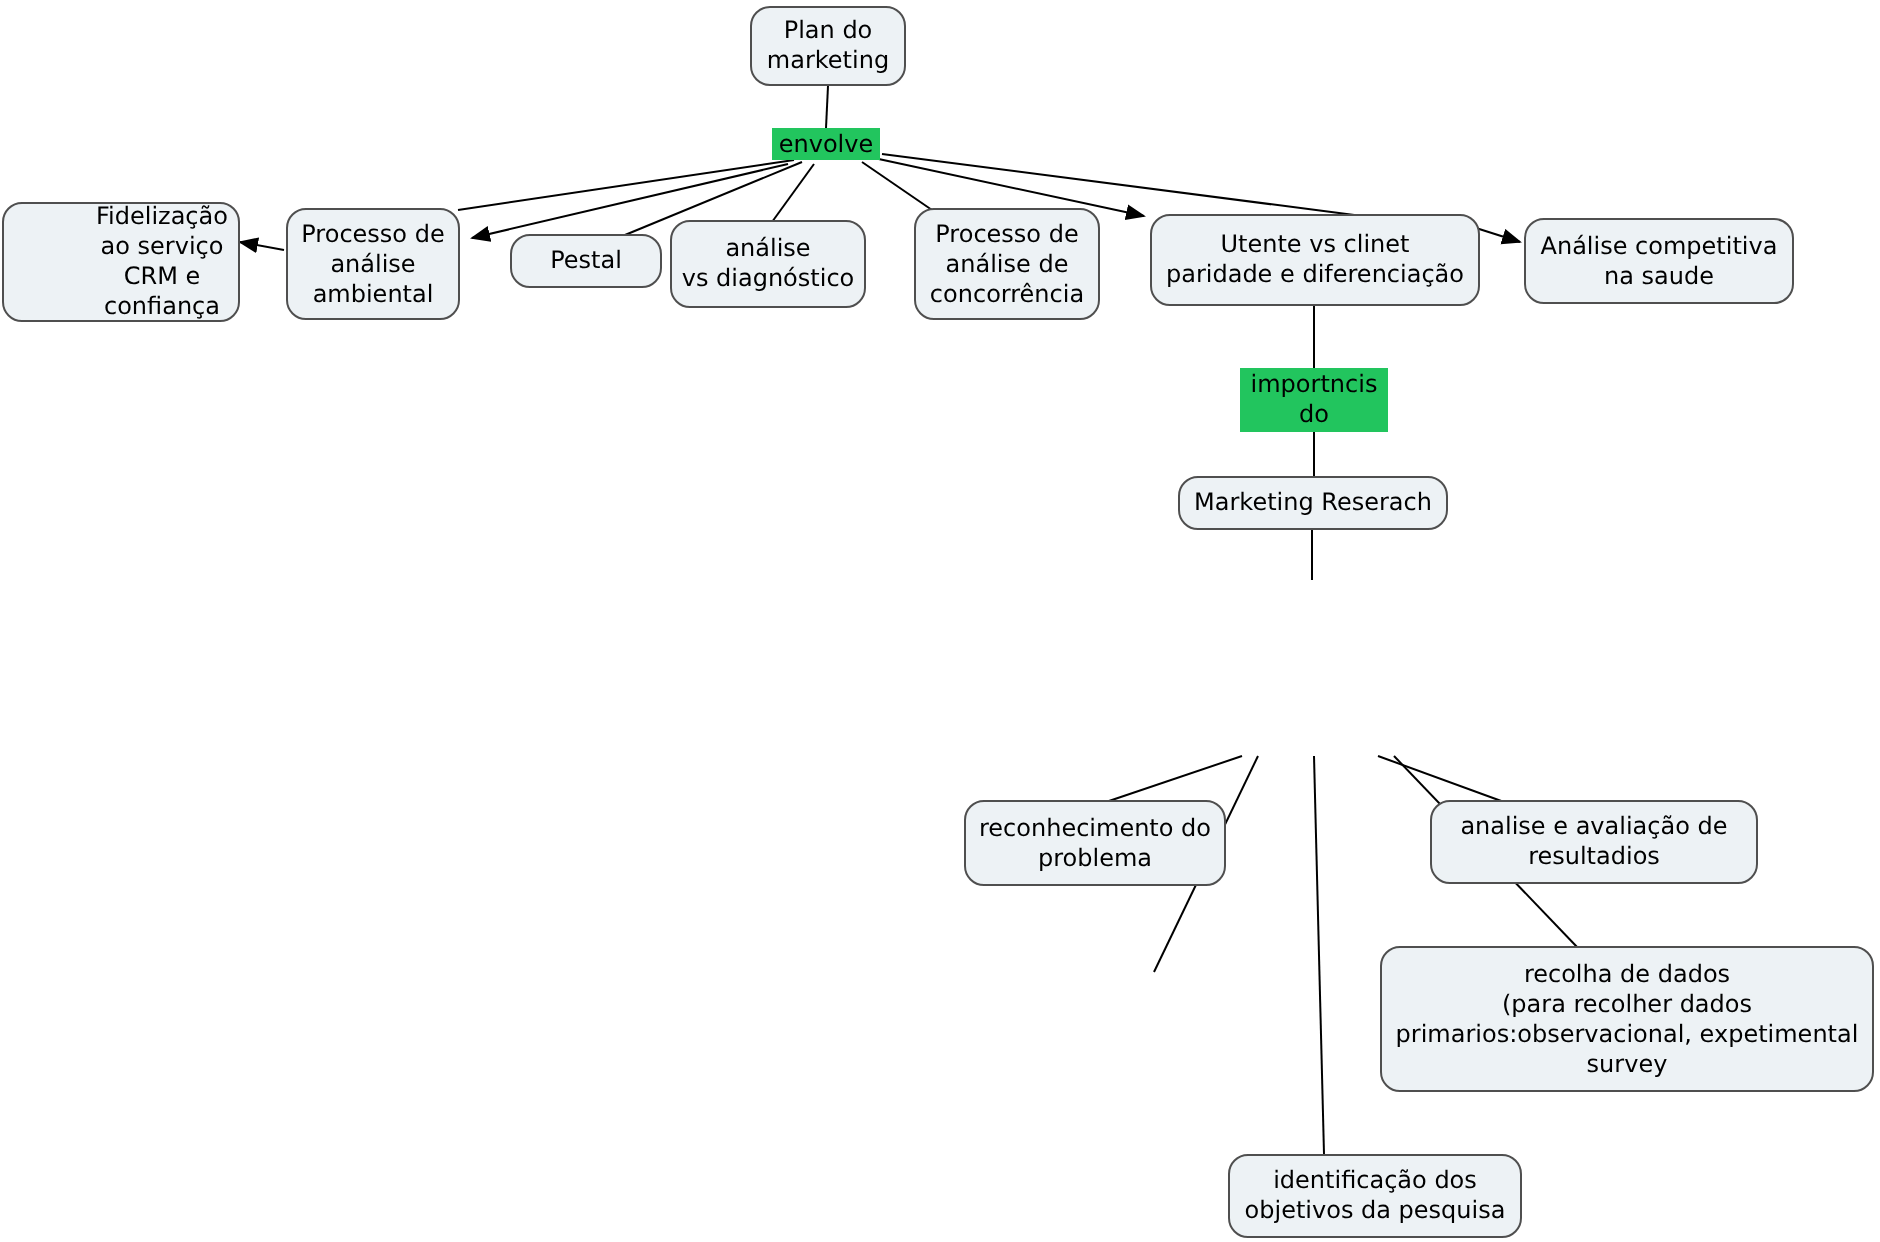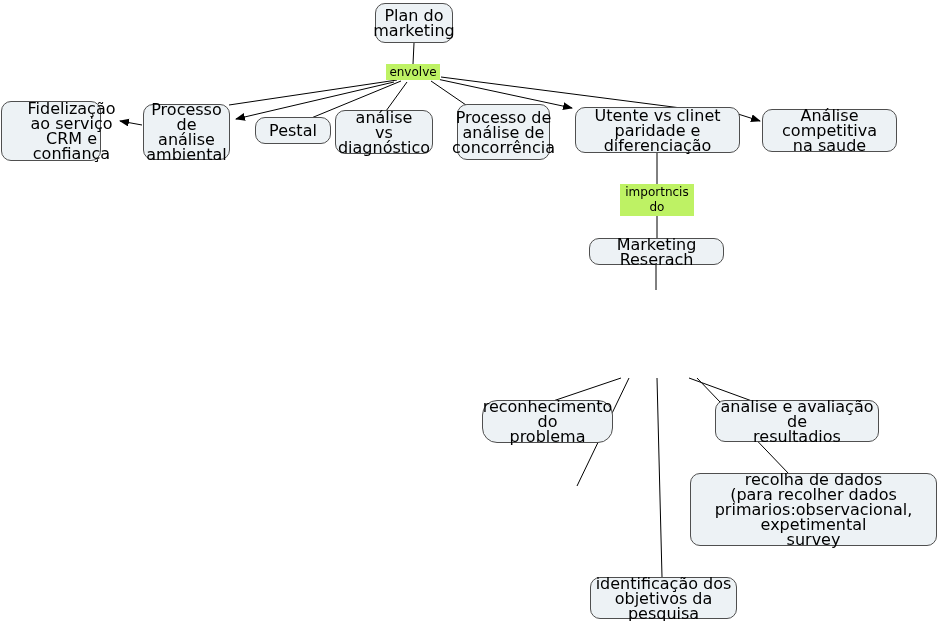--- a/index.html
+++ b/index.html
@@ -24,29 +24,29 @@
     position: absolute;
     box-sizing: border-box;
     background: var(--node-fill, #edf2f5);
     border: 1px solid var(--node-border, #4f4f4f);
     border-radius: 10px;
     display: flex;
     align-items: center;
     justify-content: center;
     text-align: center;
     white-space: pre-line;
-    font-size: 16px;
+    font-size: 12px;
     line-height: 15px;
     color: var(--text-color, #000000);
     padding: 2px 4px;
     cursor: default;
   }
   .link-label {
     position: absolute;
-    background: #bef264;
+    background: #22c55e;
     display: flex;
     align-items: center;
     justify-content: center;
     text-align: center;
     white-space: pre-line;
     font-size: 12px;
     line-height: 15px;
     color: var(--text-color, #000000);
     cursor: default;
   }
@@ -90,21 +90,21 @@
     <line x1="621" y1="378" x2="553" y2="401" stroke="#000" stroke-width="1"></line>
     <line x1="629" y1="378" x2="577" y2="486" stroke="#000" stroke-width="1"></line>
     <line x1="657" y1="378" x2="662" y2="577" stroke="#000" stroke-width="1"></line>
     <line x1="689" y1="378" x2="752" y2="401" stroke="#000" stroke-width="1"></line>
     <line x1="697" y1="378" x2="789" y2="474" stroke="#000" stroke-width="1"></line>
   </svg>
 
   <div class="node" style="left:375px; top:3px; width:78px; height:40px;">Plan do
 marketing</div>
 
-  <div class="node" style="left:1px; top:101px; width:100px; height:60px;padding-left:45px;">Fidelização
+  <div class="node" style="left:1px; top:101px; width:119px; height:60px;padding-left:45px;">Fidelização
 ao serviço
 CRM e confiança</div>
 
   <div class="node" style="left:143px; top:104px; width:87px; height:56px;">Processo de
 análise
 ambiental</div>
 
   <div class="node" style="left:255px; top:117px; width:76px; height:27px;">Pestal</div>
 
   <div class="node" style="left:335px; top:110px; width:98px; height:44px;">análise
@@ -115,33 +115,33 @@
 concorrência</div>
 
   <div class="node" style="left:575px; top:107px; width:165px; height:46px;">Utente vs clinet
 paridade e diferenciação</div>
 
   <div class="node" style="left:762px; top:109px; width:135px; height:43px;">Análise competitiva
 na saude</div>
 
   <div class="node" style="left:589px; top:238px; width:135px; height:27px;">Marketing Reserach</div>
 
-  <div class="node" style="left:482px; top:400px; width:131px; height:43px;border-radius:15px;">reconhecimento do
+  <div class="node" style="left:482px; top:400px; width:131px; height:43px;">reconhecimento do
 problema</div>
 
   <div class="node" style="left:715px; top:400px; width:164px; height:42px;">analise e avaliação de
 resultadios</div>
 
 
   <div class="node" style="left:690px; top:473px; width:247px; height:73px;">recolha de dados
 (para recolher dados
 primarios:observacional, expetimental
 survey</div>
 
-  <div class="node" style="left:590px; top:577px; width:147px; height:42px;">identificação dos
+  <div class="node" style="left:614px; top:577px; width:147px; height:42px;">identificação dos
 objetivos da pesquisa</div>
 
   <div class="link-label" style="left:386px; top:64px; width:54px; height:16px;">envolve</div>
 
   <div class="link-label" style="left:620px; top:184px; width:74px; height:32px;">importncis
 do</div>
 
 
 </div>
 

